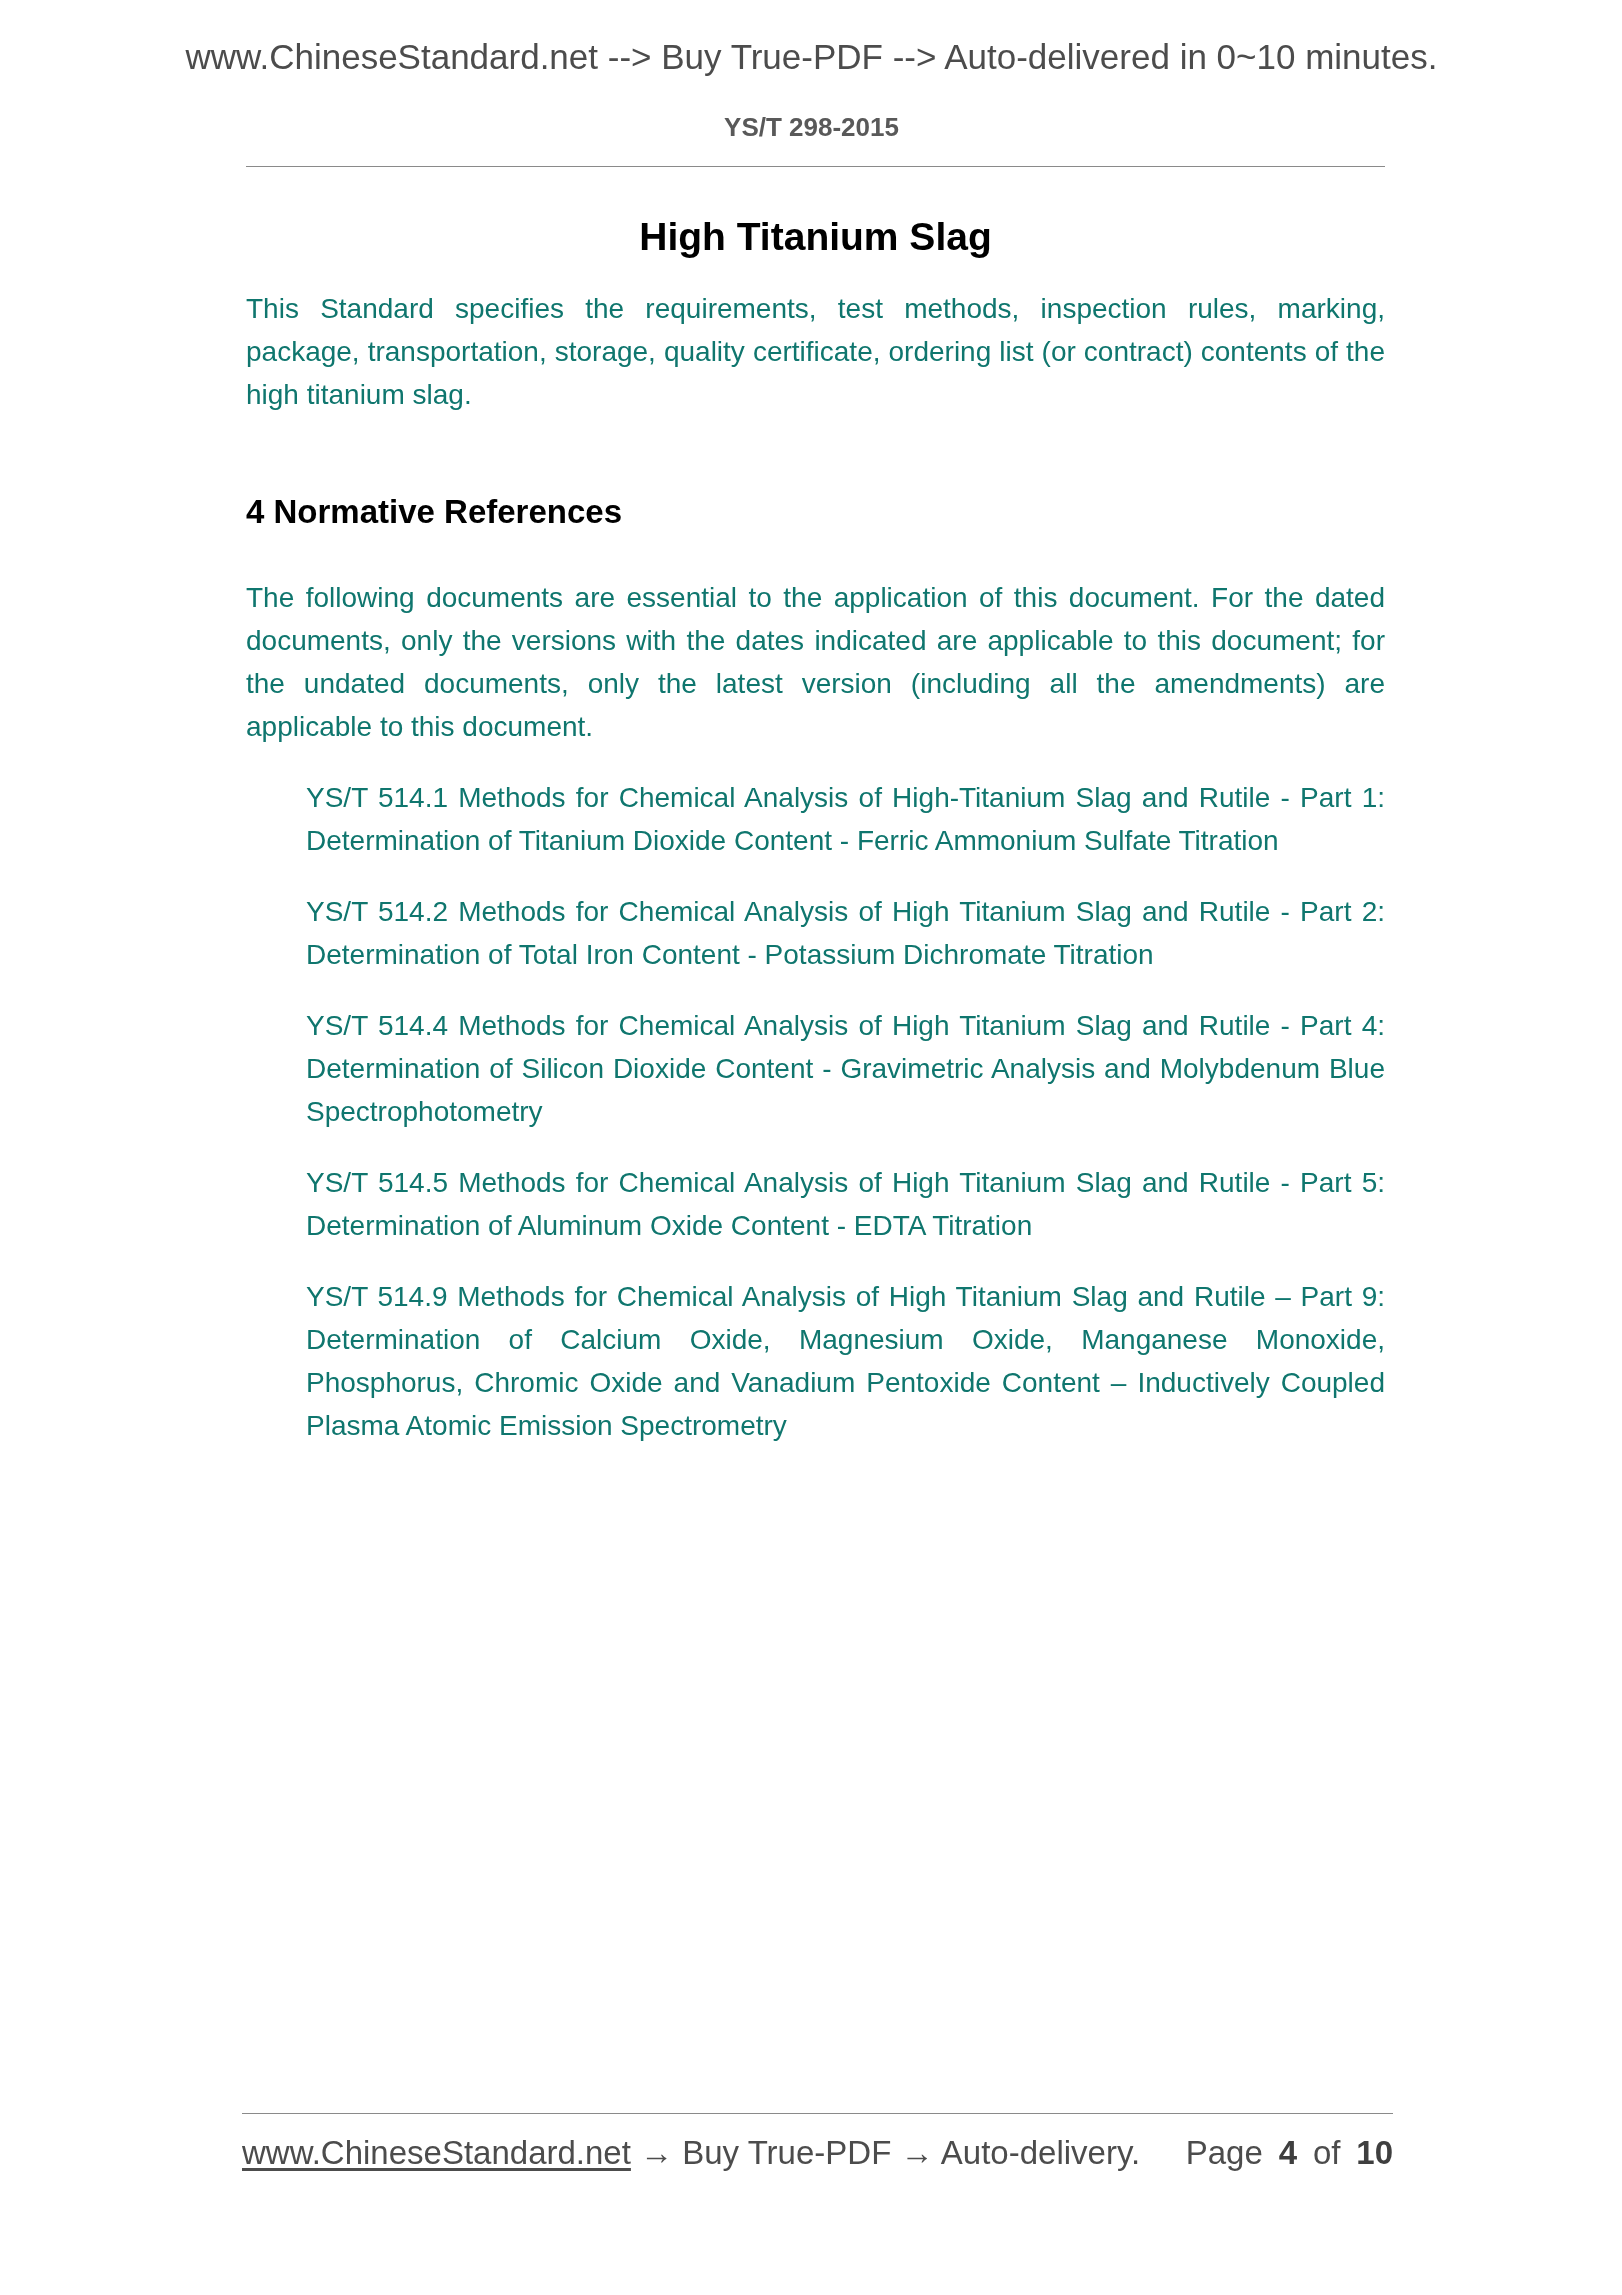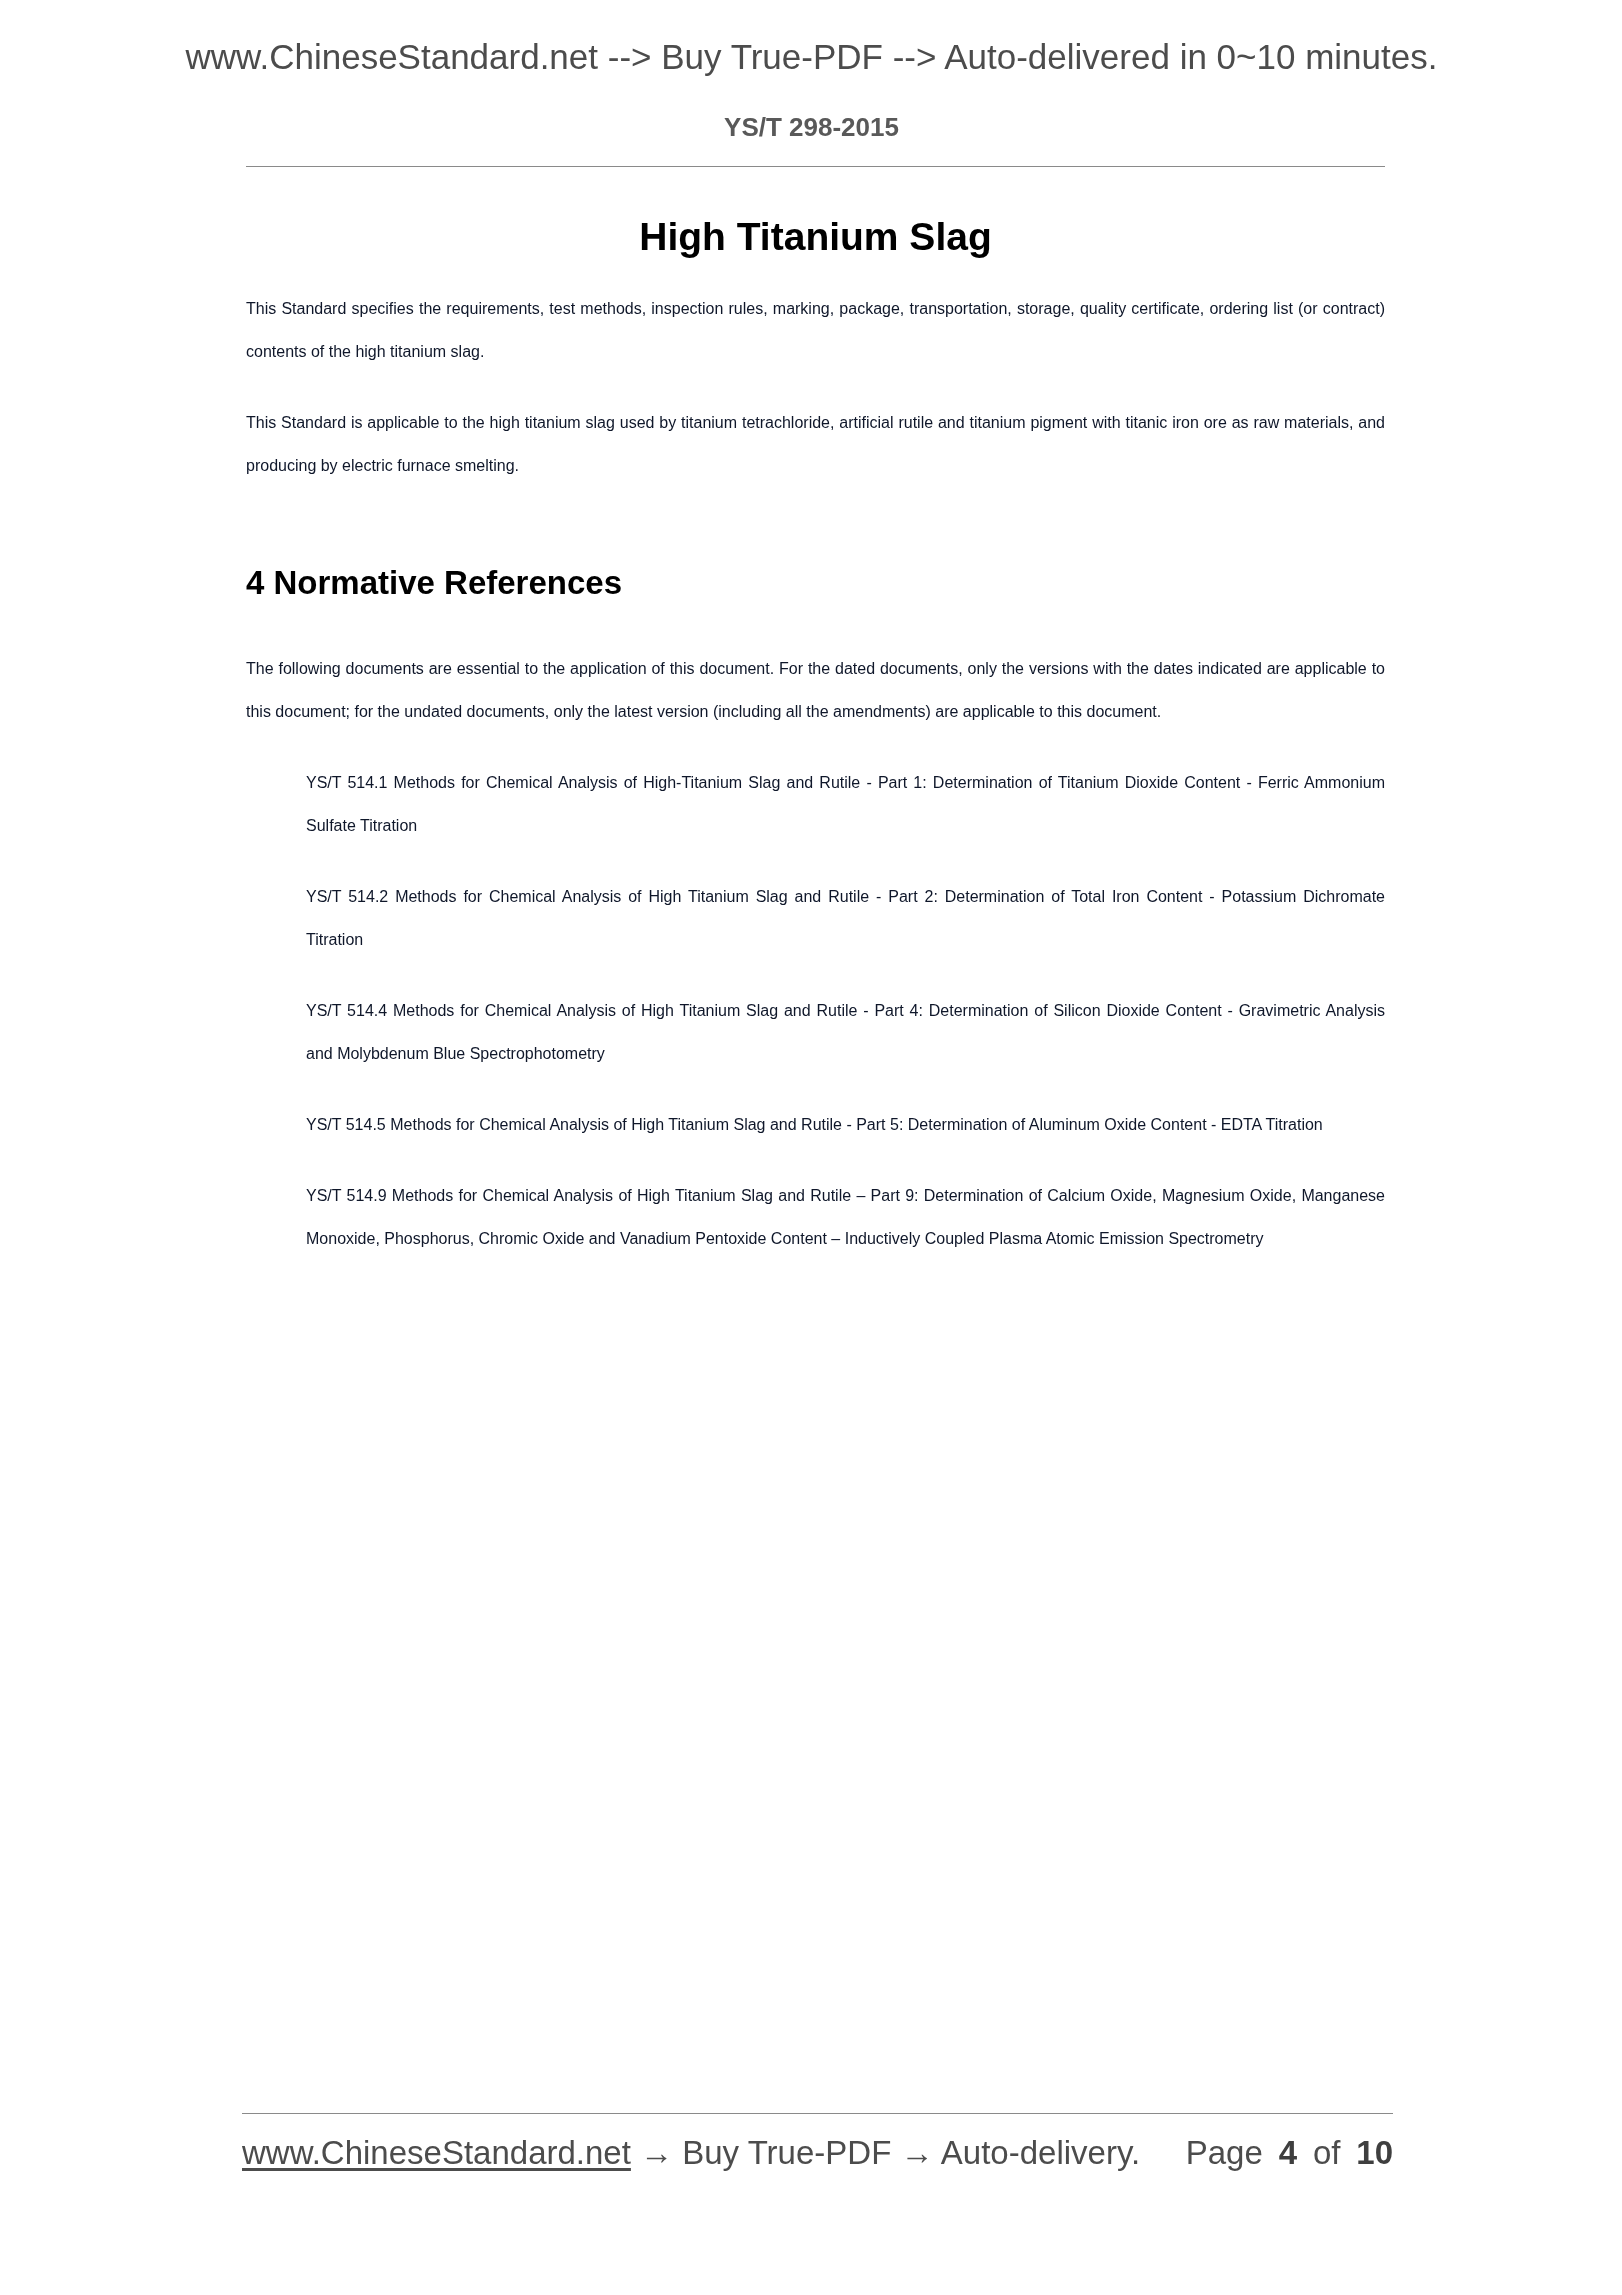--- a/index.html
+++ b/index.html
@@ -49,24 +49,24 @@
     color: #000000;
   }
   .section-heading {
     margin: 77px 0 0 0;
     font-size: 33px;
     font-weight: bold;
     color: #000000;
   }
   .para {
     margin: 28px 0 0 0;
-    font-size: 16px;
+    font-size: 28px;
     line-height: 43px;
     text-align: justify;
-    color: #0f172a;
+    color: #0f766e;
   }
   .section-heading + .para {
     margin-top: 45px;
   }
   .ref {
     margin-left: 60px;
   }
   .footer {
     position: absolute;
     left: 242px;
@@ -102,21 +102,20 @@
 
   <div class="doc-code">YS/T 298-2015</div>
 
   <div class="content">
     <hr class="rule">
 
     <h1 class="doc-title">High Titanium Slag</h1>
 
     <main id="sections">
         <p class="para">This Standard specifies the requirements, test methods, inspection rules, marking, package, transportation, storage, quality certificate, ordering list (or contract) contents of the high titanium slag.</p>
-        <p class="para">This Standard is applicable to the high titanium slag used by titanium tetrachloride, artificial rutile and titanium pigment with titanic iron ore as raw materials, and producing by electric furnace smelting.</p>
         <h2 class="section-heading">4 Normative References</h2>
         <p class="para">The following documents are essential to the application of this document. For the dated documents, only the versions with the dates indicated are applicable to this document; for the undated documents, only the latest version (including all the amendments) are applicable to this document.</p>
         <p class="para ref">YS/T 514.1 Methods for Chemical Analysis of High-Titanium Slag and Rutile - Part 1: Determination of Titanium Dioxide Content - Ferric Ammonium Sulfate Titration</p>
         <p class="para ref">YS/T 514.2 Methods for Chemical Analysis of High Titanium Slag and Rutile - Part 2: Determination of Total Iron Content - Potassium Dichromate Titration</p>
         <p class="para ref">YS/T 514.4 Methods for Chemical Analysis of High Titanium Slag and Rutile - Part 4: Determination of Silicon Dioxide Content - Gravimetric Analysis and Molybdenum Blue Spectrophotometry</p>
         <p class="para ref">YS/T 514.5 Methods for Chemical Analysis of High Titanium Slag and Rutile - Part 5: Determination of Aluminum Oxide Content - EDTA Titration</p>
         <p class="para ref">YS/T 514.9 Methods for Chemical Analysis of High Titanium Slag and Rutile – Part 9: Determination of Calcium Oxide, Magnesium Oxide, Manganese Monoxide, Phosphorus, Chromic Oxide and Vanadium Pentoxide Content – Inductively Coupled Plasma Atomic Emission Spectrometry</p>
       </main>
   </div>
 

